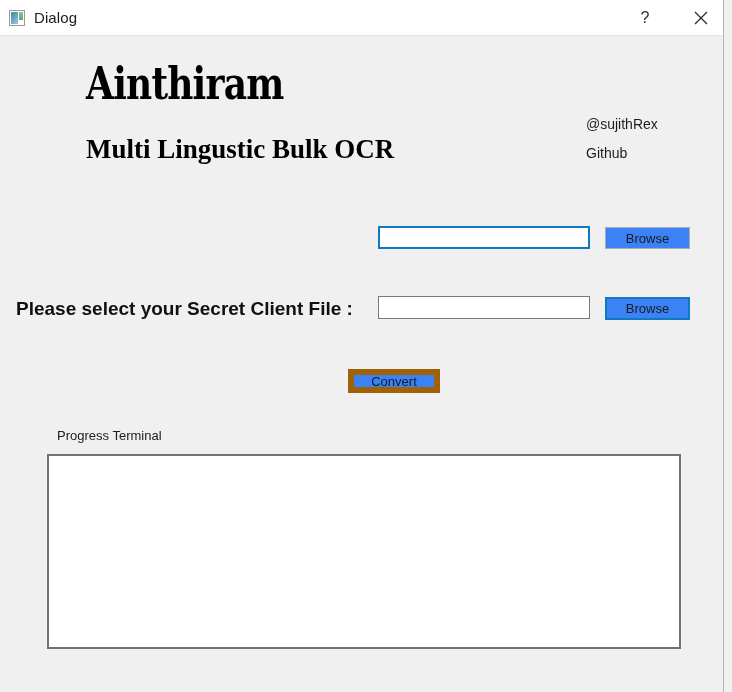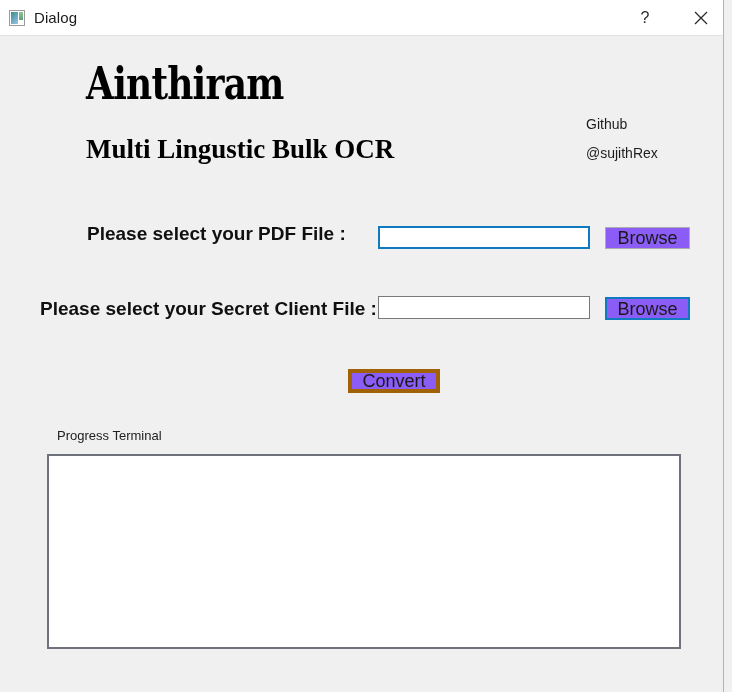--- a/index.html
+++ b/index.html
@@ -131,21 +131,21 @@
   .field-label {
     position: absolute;
     font-family: "Liberation Sans", sans-serif;
     font-weight: bold;
     font-size: 19px;
     color: #101010;
     white-space: nowrap;
     line-height: 1;
   }
   .label-pdf    { left: 87px;  top: 224px; }
-  .label-secret { left: 16px;  top: 299px; margin-left: 24px; }
+  .label-secret { left: 16px;  top: 299px; }
 
   .text-input {
     position: absolute;
     width: 212px;
     height: 23px;
     background: #ffffff;
     box-sizing: border-box;
     padding: 0 3px;
     font-family: "Liberation Sans", sans-serif;
     font-size: 13px;
@@ -158,23 +158,23 @@
     border: 2px solid #0f7ac0;
   }
   .input-secret {
     left: 378px;
     top: 296px;
     border: 1px solid #787878;
   }
 
   .btn {
     position: absolute;
-    background: #8b5cf6;
-    font-family: "Liberation Sans", sans-serif;
-    font-size: 18px;
+    background: #3b82f6;
+    font-family: "Liberation Sans", sans-serif;
+    font-size: 13px;
     color: #1a1a1a;
     box-sizing: border-box;
     display: flex;
     align-items: center;
     justify-content: center;
     padding: 0;
     line-height: 1;
   }
   .browse-1 {
     left: 605px;
@@ -188,21 +188,21 @@
     top: 297px;
     width: 85px;
     height: 23px;
     border: 2px solid #0f7ac0;
   }
   .convert-btn {
     left: 348px;
     top: 369px;
     width: 92px;
     height: 24px;
-    border: 4px solid #a16207;
+    border: 6px solid #a16207;
   }
 
   
   .terminal-label {
     position: absolute;
     left: 57px;
     top: 421px;
     font-size: 13px;
     color: #202020;
     white-space: nowrap;
@@ -245,25 +245,24 @@
         <line x1="14" y1="2" x2="2" y2="14" stroke="#2b2b2b" stroke-width="1.2"></line>
       </svg>
     </div>
   </div>
   <div class="win-edge-right"></div>
 
   <div class="brand">Ainthiram</div>
   <div class="subtitle">Multi Lingustic Bulk OCR</div>
 
   <div class="credit">
+    <div>@sujithRex</div>
     <div>Github</div>
-    <div>@sujithRex</div>
   </div>
 
-  <div class="field-label label-pdf">Please select your PDF  File  :</div>
   <input class="text-input input-pdf" type="text" value="" style="">
   <button class="btn browse-1">Browse</button>
 
   <div class="field-label label-secret">Please select your Secret Client  File  :</div>
   <input class="text-input input-secret" type="text" value="" style="">
   <button class="btn browse-2">Browse</button>
 
   <button class="btn convert-btn">Convert</button>
 
   <div class="terminal-label">Progress Terminal</div>

